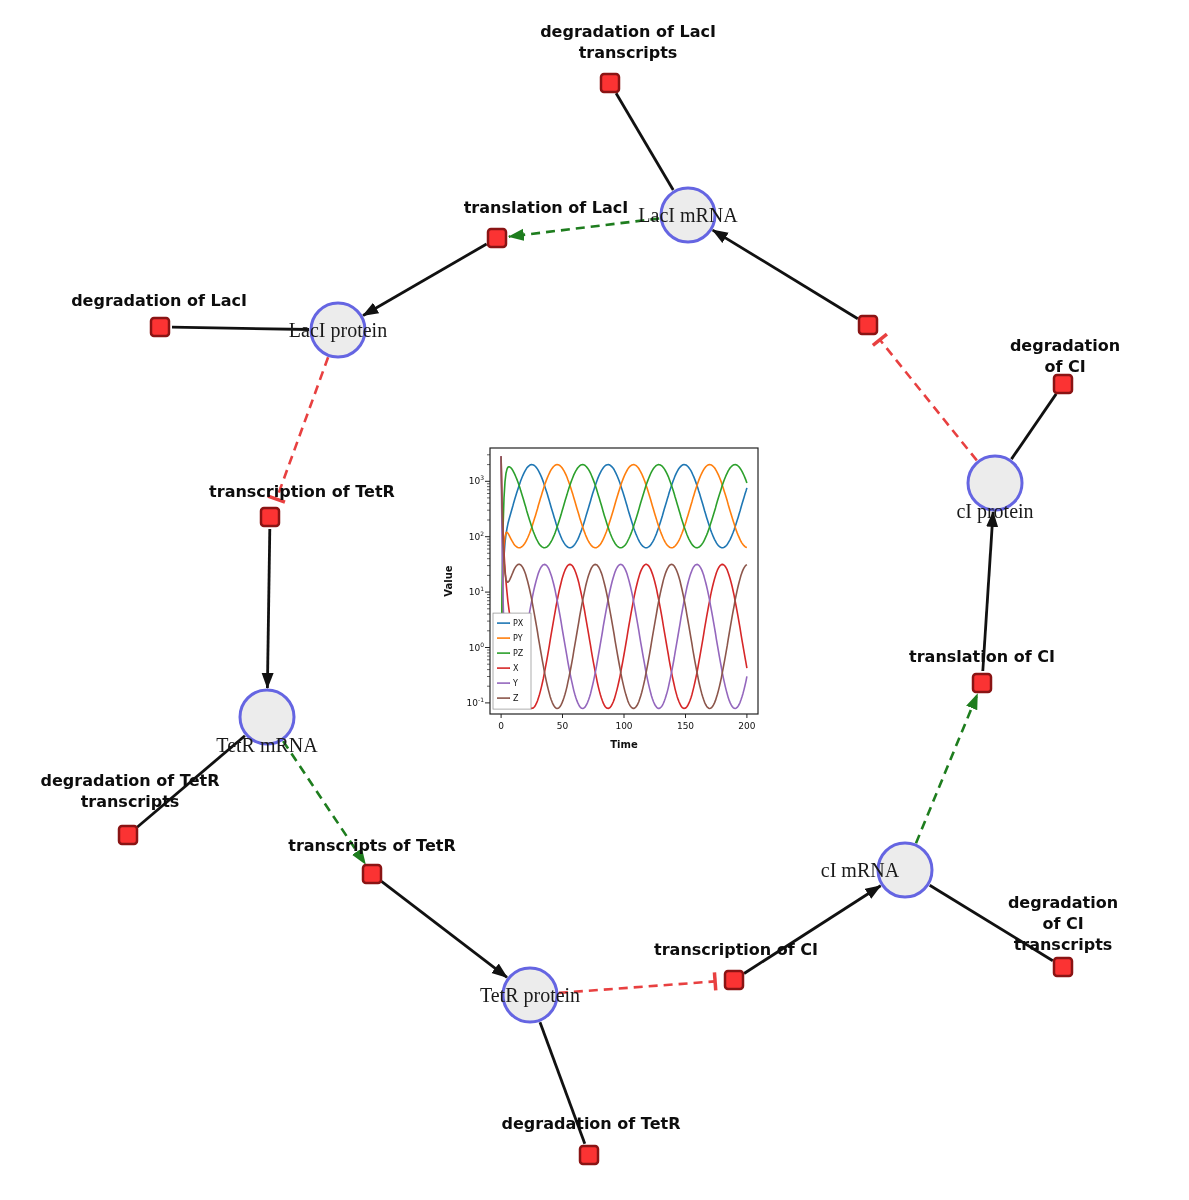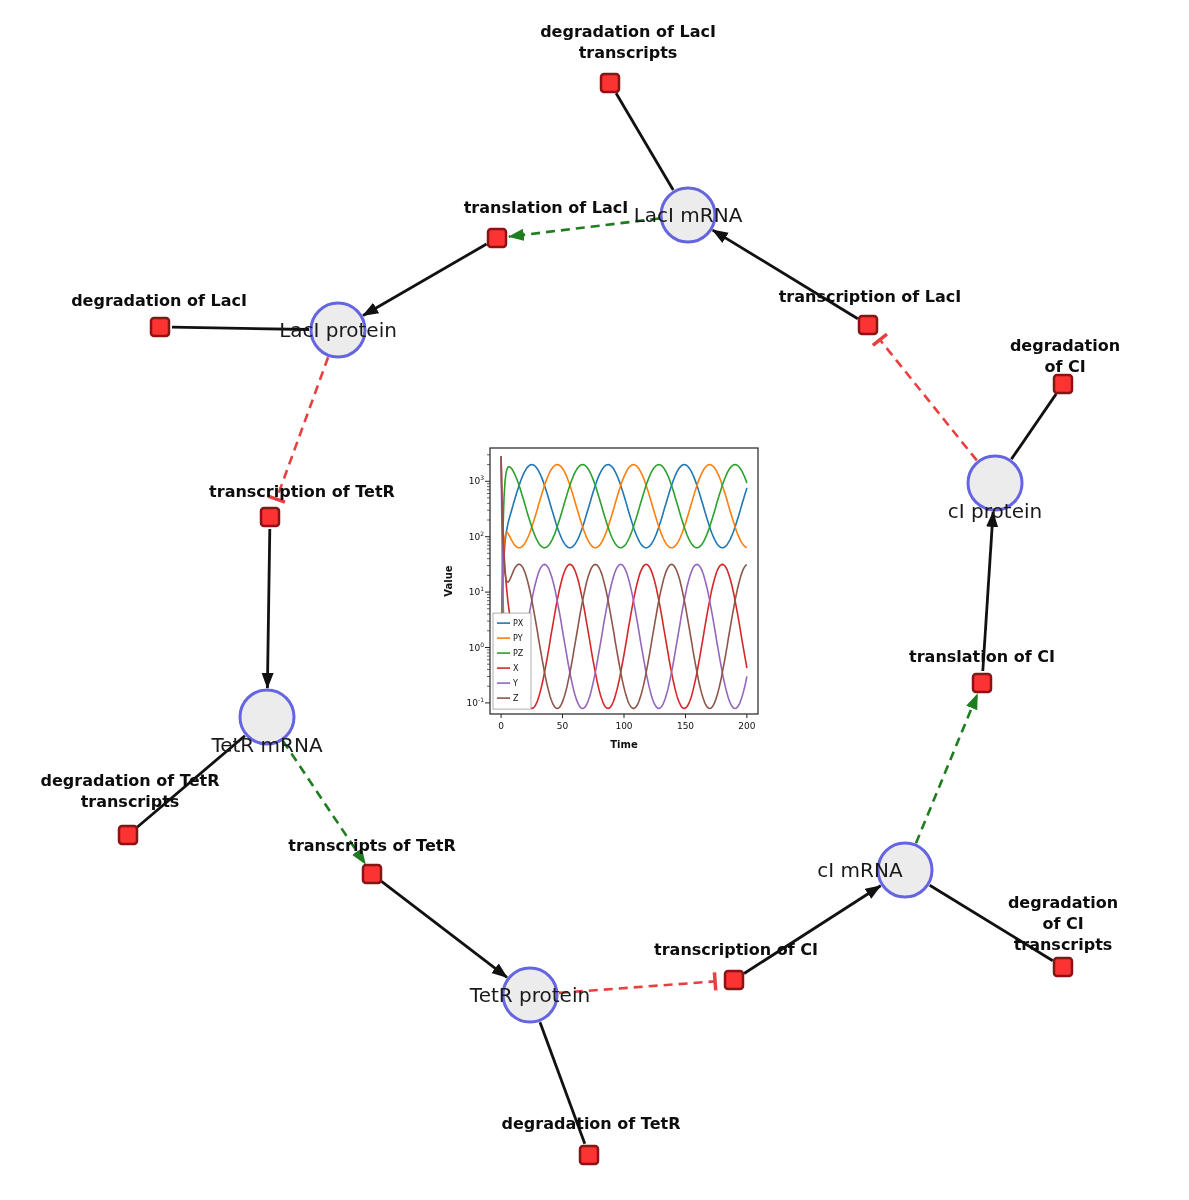--- a/index.html
+++ b/index.html
@@ -2,21 +2,21 @@
 <html><head>
 <meta charset="utf-8">
 <style>
   html,body{margin:0;padding:0;background:#ffffff;}
   .canvas{position:relative;width:1189px;height:1200px;background:#ffffff;
           font-family:"DejaVu Sans",sans-serif;overflow:hidden;}
   .canvas>svg{position:absolute;left:0;top:0;}
   .labels-layer{position:absolute;left:0;top:0;width:100%;height:100%;pointer-events:none;}
   .lbl{position:absolute;transform:translate(-50%,-50%);white-space:pre-line;text-align:center;}
   .reaction-label{font-weight:bold;font-size:16px;color:#0d0d0d;line-height:1.3;}
-  .species-label{font-size:20px;color:#1a1a1a;}
+  .species-label{font-size:20px;color:#1a1a1a;font-family:Liberation Serif, serif;}
   .inset{position:absolute;background:#ffffff;}
 </style>
 </head>
 <body>
 
 <div class="canvas">
   <svg width="1189" height="1200" viewBox="0 0 1189 1200">
     <defs>
       <marker id="arrow-black" markerUnits="userSpaceOnUse" markerWidth="17" markerHeight="13" refX="15" refY="6" orient="auto">
         <path d="M0,0 L16,6 L0,12 Z" fill="#111111"></path>
@@ -72,21 +72,20 @@
   <div class="labels-layer">
       <div class="lbl species-label" style="left: 688px; top: 215px;">LacI mRNA</div>
       <div class="lbl species-label" style="left: 338px; top: 330px;">LacI protein</div>
       <div class="lbl species-label" style="left: 267px; top: 717px; margin-top: 28px;">TetR mRNA</div>
       <div class="lbl species-label" style="left: 530px; top: 995px;">TetR protein</div>
       <div class="lbl species-label" style="left: 860px; top: 870px;">cI mRNA</div>
       <div class="lbl species-label" style="left: 995px; top: 483px; margin-top: 28px;">cI protein</div>
       <div class="lbl reaction-label" style="left: 628px; top: 43px;">degradation of LacI
 transcripts</div>
       <div class="lbl reaction-label" style="left: 499px; top: 208px; margin-left: 47px;">translation of LacI</div>
-      <div class="lbl reaction-label" style="left: 870px; top: 297px;">transcription of LacI</div>
       <div class="lbl reaction-label" style="left: 159px; top: 301px;">degradation of LacI</div>
       <div class="lbl reaction-label" style="left: 270px; top: 492px; margin-left: 32px;">transcription of TetR</div>
       <div class="lbl reaction-label" style="left: 1065px; top: 357px;">degradation of CI</div>
       <div class="lbl reaction-label" style="left: 982px; top: 657px;">translation of CI</div>
       <div class="lbl reaction-label" style="left: 130px; top: 792px;">degradation of TetR
 transcripts</div>
       <div class="lbl reaction-label" style="left: 372px; top: 846px;">transcripts of TetR</div>
       <div class="lbl reaction-label" style="left: 736px; top: 950px;">transcription of CI</div>
       <div class="lbl reaction-label" style="left: 1063px; top: 924px;">degradation of CI
 transcripts</div>

